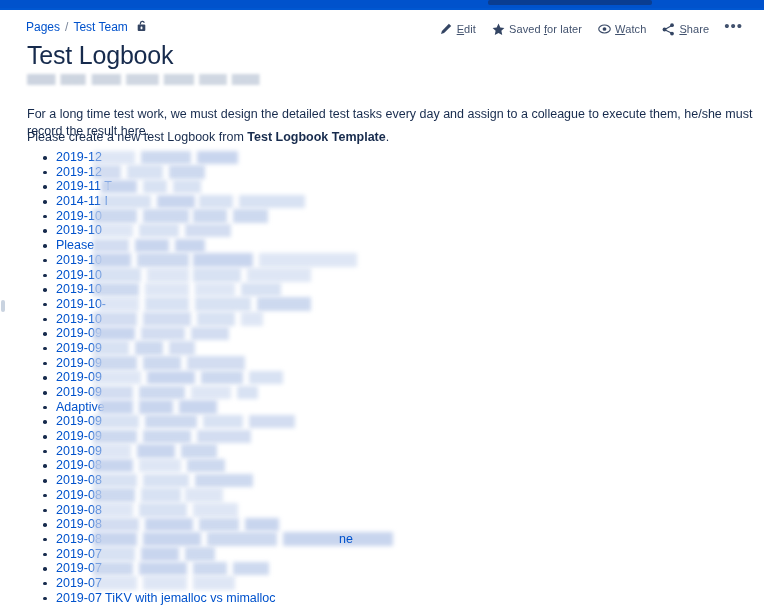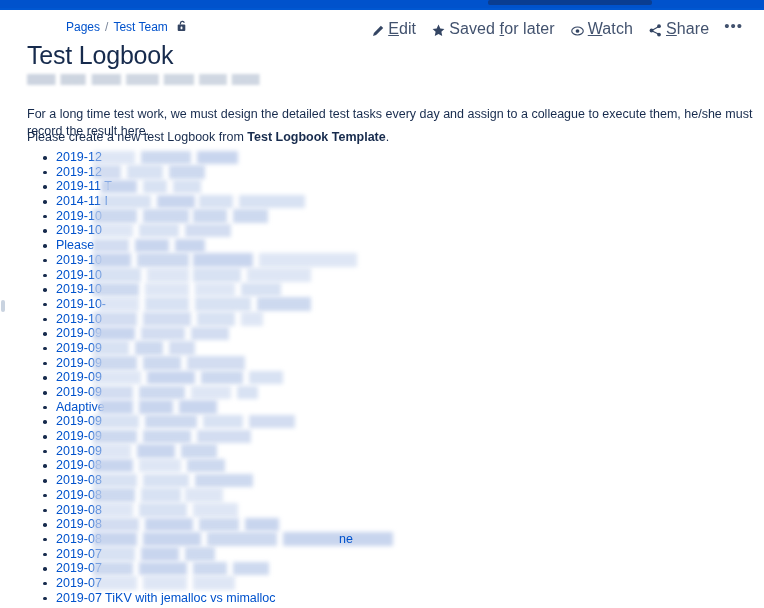--- a/index.html
+++ b/index.html
@@ -72,21 +72,20 @@
   }
   #breadcrumb {
     position: absolute;
     left: 26px;
     top: 0px;
     display: flex;
     align-items: center;
     font-size: 12px;
     line-height: 16px;
     height: 18px;
-    margin-left: 40px;
   }
   #breadcrumb a {
     color: #0052CC;
     text-decoration: none;
     font-size: 12px;
   }
   #breadcrumb .sep {
     color: #7a869a;
     margin: 0 5px;
     font-size: 12px;
@@ -102,22 +101,22 @@
   #action-bar {
     position: absolute;
     right: 14px;
     top: 1px;
     display: flex;
     align-items: center;
     gap: 0px;
   }
   .action-item {
     display: flex;
-    align-items: flex-end;
-    font-size: 16px;
+    align-items: center;
+    font-size: 11px;
     color: #42526E;
     padding: 2px 8px;
     border-radius: 3px;
     cursor: pointer;
     white-space: nowrap;
     line-height: 16px;
   }
   .action-item .glyph {
     display: inline-flex;
     align-items: center;

